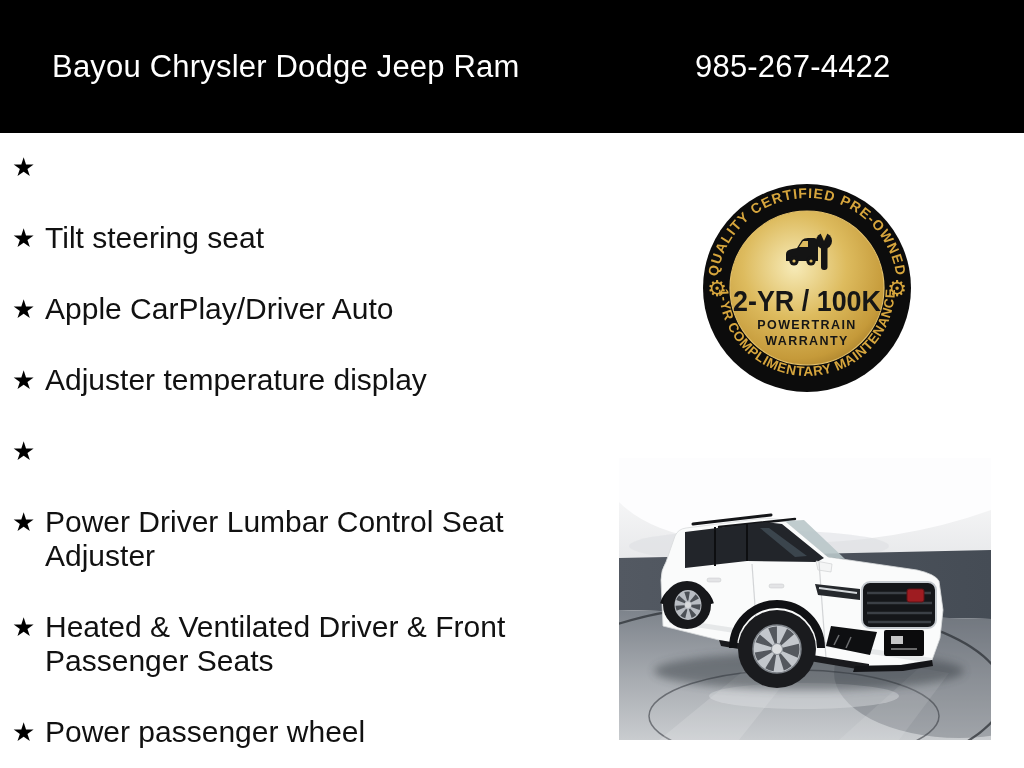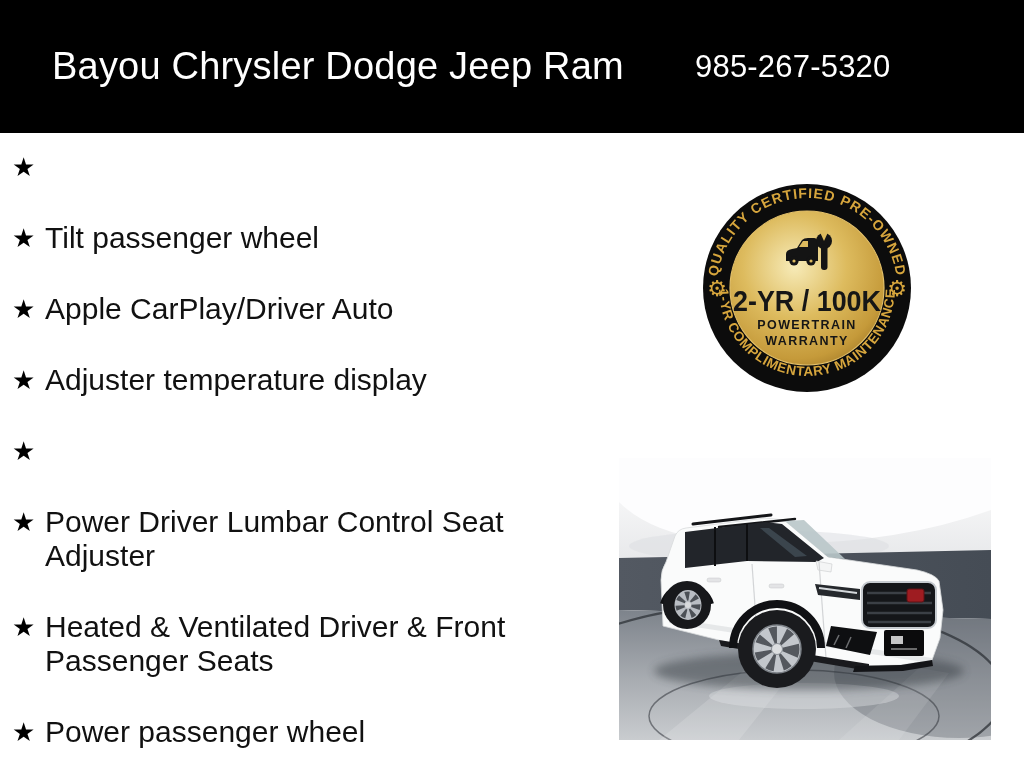--- a/index.html
+++ b/index.html
@@ -7,21 +7,21 @@
     position:relative;width:1024px;height:768px;overflow:hidden;
     background:#ffffff;font-family:"Liberation Sans",sans-serif;
   }
   
   .header{
     position:absolute;left:0;top:0;width:1024px;height:133px;
     background:#000000;color:#ffffff;
   }
   .dealer-name{
     position:absolute;left:52px;top:0;height:133px;
-    display:flex;align-items:center;font-size:38px;letter-spacing:.2px;
+    display:flex;align-items:center;font-size:31px;letter-spacing:.2px;
   }
   .dealer-phone{
     position:absolute;left:695px;top:0;height:133px;
     display:flex;align-items:center;font-size:31px;letter-spacing:.2px;
   }
   
   .features{position:absolute;left:12px;top:150px;width:560px;}
   .feature{
     display:flex;align-items:flex-start;margin-bottom:37px;
     color:#111111;font-size:30px;line-height:34px;
@@ -35,30 +35,30 @@
   
   .photo{position:absolute;left:619px;top:458px;width:372px;height:282px;}
 </style>
 </head>
 <body>
 
 <div class="canvas">
 
   <div class="header">
     <div class="dealer-name">Bayou Chrysler Dodge Jeep Ram</div>
-    <div class="dealer-phone">985-267-5320</div>
+    <div class="dealer-phone">985-267-4422</div>
   </div>
 
   <div class="features">
     <div class="feature">
       <span class="star">★</span>
     </div>
     <div class="feature">
       <span class="star">★</span>
-      <span class="ftext">Tilt passenger wheel</span>
+      <span class="ftext">Tilt steering seat</span>
     </div>
     <div class="feature">
       <span class="star">★</span>
       <span class="ftext">Apple CarPlay/Driver Auto</span>
     </div>
     <div class="feature">
       <span class="star">★</span>
       <span class="ftext">Adjuster temperature display</span>
     </div>
     <div class="feature">

